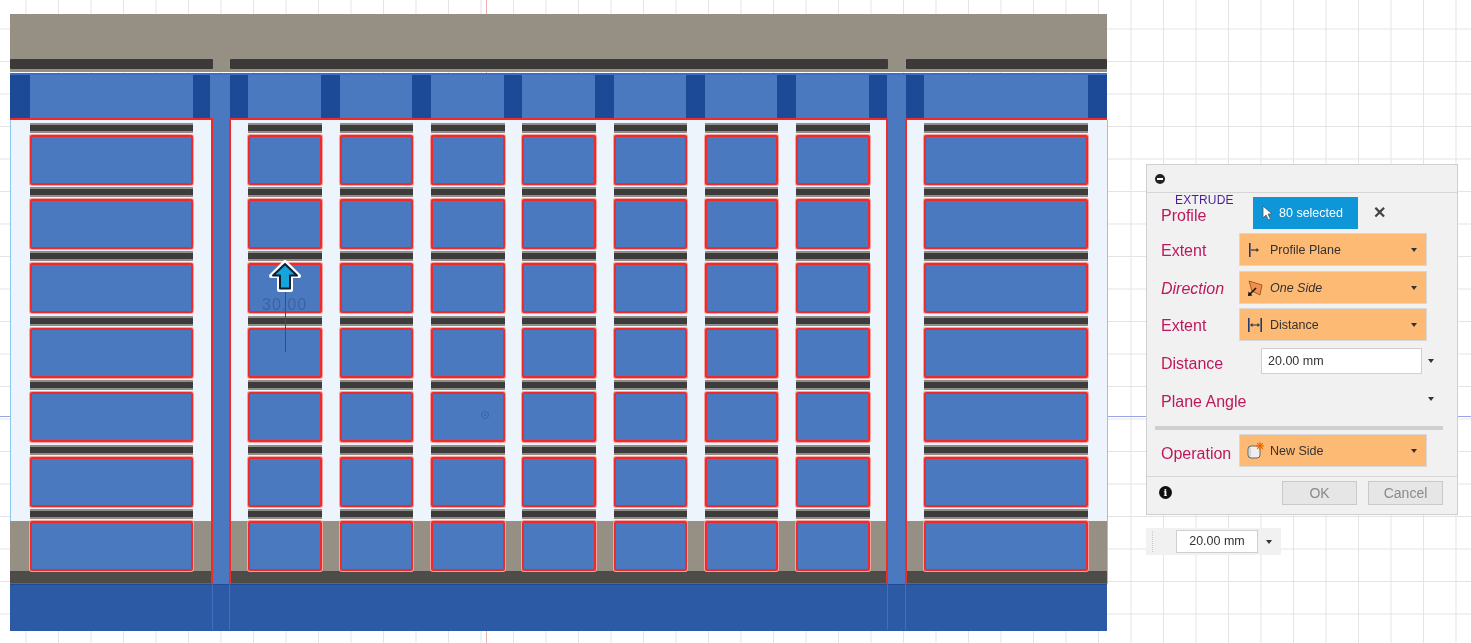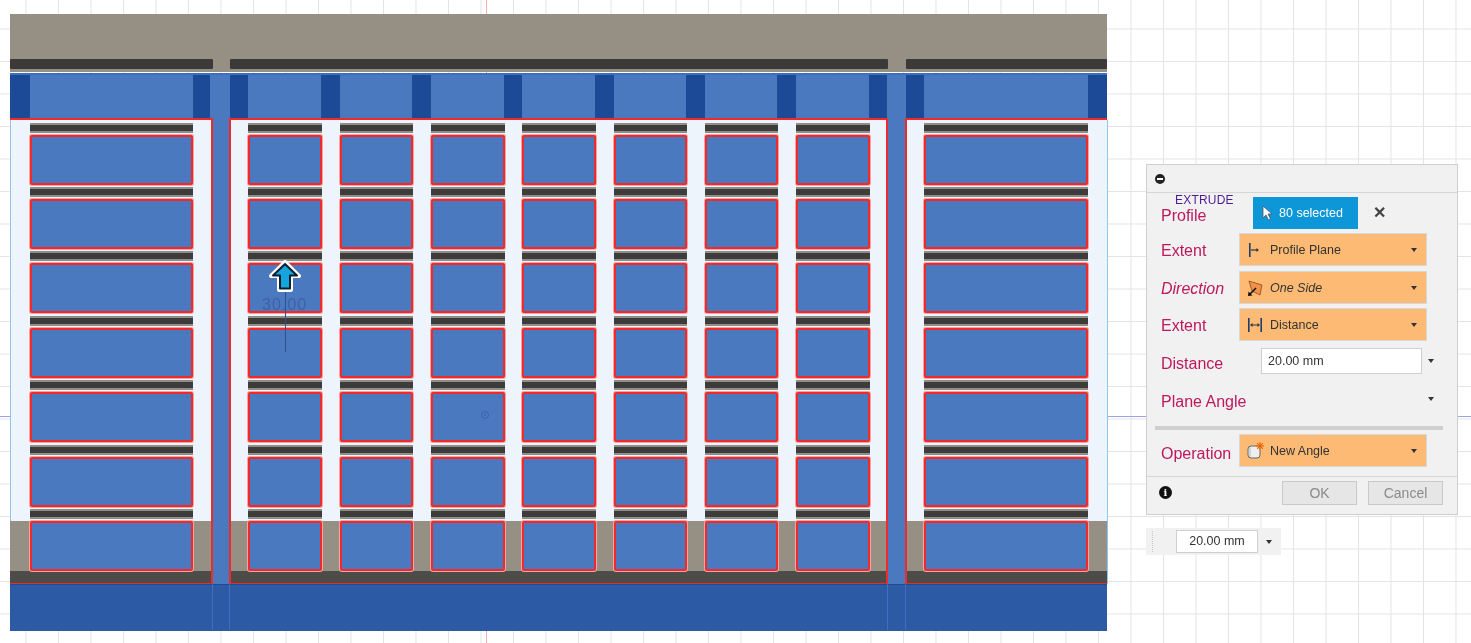--- a/index.html
+++ b/index.html
@@ -322,21 +322,21 @@
 
   <div class="row" style="top:269px;">
     <span class="lbl" style="top:11px;">Operation</span>
     <div class="dd">
       <svg class="ico" viewBox="0 0 18 18">
         <rect x="2" y="4" width="12" height="12" rx="3" fill="#eeeeee" stroke="#666" stroke-width="1"></rect>
         <path d="M4 5 L4 15" stroke="#bbb" stroke-width="1"></path>
         <circle cx="14" cy="4" r="3" fill="#f7a21b"></circle>
         <path d="M14 0 L14 8 M10 4 L18 4 M11 1 L17 7 M17 1 L11 7" stroke="#e2521a" stroke-width="0.8"></path>
       </svg>
-      <span>New Angle</span>
+      <span>New Side</span>
       <span class="caret"></span>
     </div>
   </div>
 
   <div class="foot"></div>
   <div class="info-icon">i</div>
   <div class="btn" style="left:135px;width:75px;">OK</div>
   <div class="btn" style="left:221px;width:75px;">Cancel</div>
 </div>
 

